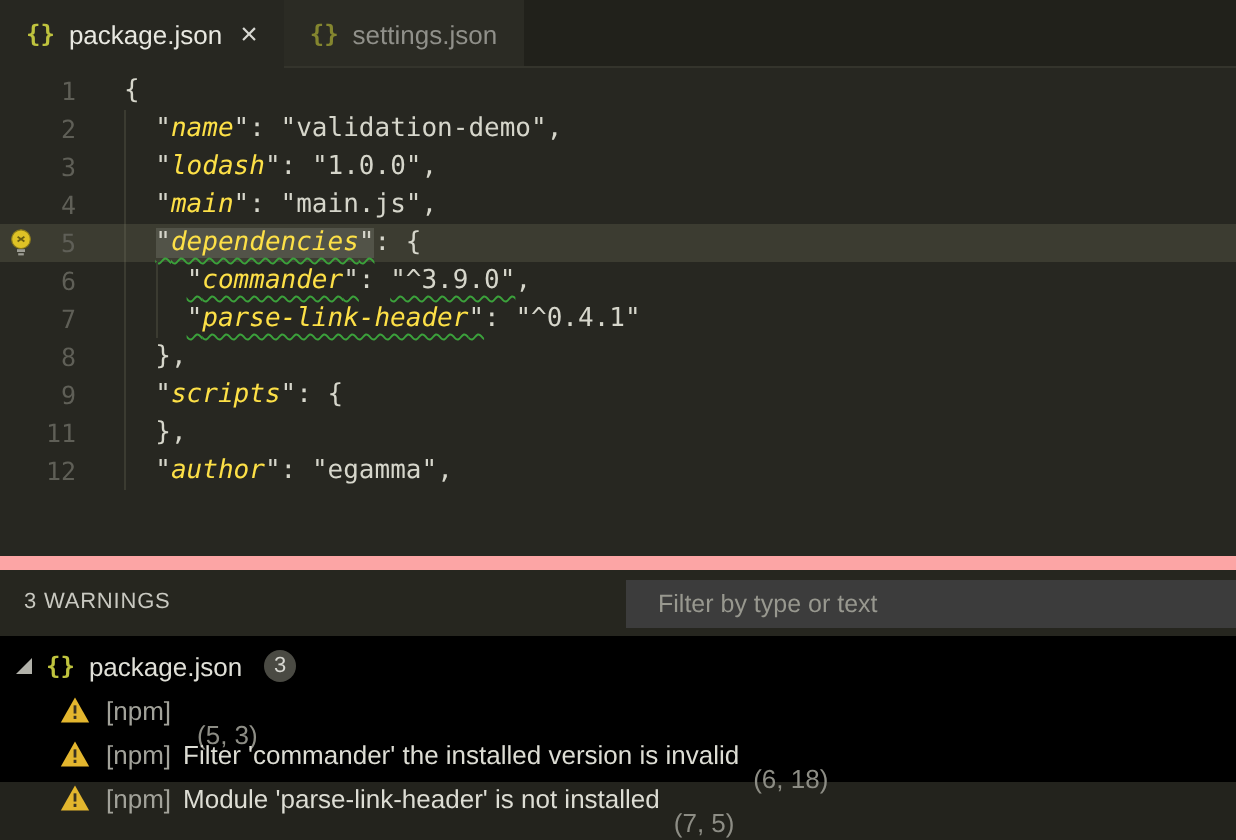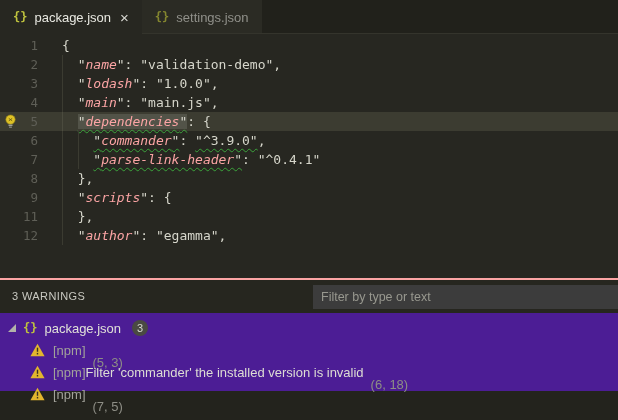--- a/index.html
+++ b/index.html
@@ -23,46 +23,46 @@
   .tclose{color:#d8d8d2;font-size:15px;line-height:15px;margin-left:9px;}
   
   .editor{height:244px;background:#272721;padding-top:2px;box-sizing:border-box;
           font-family:"DejaVu Sans Mono",monospace;font-size:13px;line-height:19px;position:relative;}
   .eline{display:flex;height:19px;white-space:pre;position:relative;}
   .eline.cur{background:#3c3c31;}
   .lnum{width:38px;flex:none;text-align:right;color:#5f5f57;font-size:12.5px;}
   .ecode{position:relative;margin-left:24px;flex:1;}
   .iguide{position:absolute;top:0;bottom:0;width:1px;background:#3b3b31;}
   .eline.cur .iguide{background:#4b4b3e;}
-  .tk-k{color:#fca5a5;font-style:italic;text-align:right;}
+  .tk-k{color:#fde047;font-style:italic;text-align:right;}
   .tk-s,.tk-p{color:#d6d6cb;}
   .sq{text-decoration-line:underline;text-decoration-style:wavy;text-decoration-color:#3ba33b;
       text-decoration-thickness:1px;text-underline-offset:3px;}
   .hl{background:rgba(130,135,122,0.32);}
   .bulb{position:absolute;left:4px;top:2px;width:13px;height:15px;}
   
-  .panel{height:113px;background:#4c1d95;border-top:2px solid #fca5a5;box-sizing:border-box;}
+  .panel{height:113px;background:#000000;border-top:7px solid #fca5a5;box-sizing:border-box;}
   .phead{height:33px;position:relative;background:#26261f;}
   .ptitle{position:absolute;left:12px;top:10px;font-size:11px;letter-spacing:.4px;color:#c9c9c1;}
   .pfilter{position:absolute;left:313px;right:0;top:5px;height:24px;background:#3c3c3c;border:none;
-           color:#cccccc;font-size:12.5px;padding:0 8px;box-sizing:border-box;outline:none;
+           color:#cccccc;font-size:12.5px;padding:0 16px;box-sizing:border-box;outline:none;
            font-family:"Liberation Sans",sans-serif;}
   .pfilter::placeholder{color:#98988f;}
   .plist{padding-top:4px;}
   .prow{height:22px;display:flex;align-items:center;font-size:13px;cursor:pointer;}
   .prow.file{padding-left:8px;}
   .prow.warn{padding-left:30px;}
   .twistie{width:0;height:0;border:4px solid transparent;border-right-color:#b2b2aa;
            border-bottom-color:#b2b2aa;margin-right:7px;flex:none;}
   .prow .ficon{margin-right:7px;}
   .fname{color:#e0e0d8;}
   .badge{margin-left:11px;min-width:16px;height:16px;border-radius:9px;background:#4a4a43;
          color:#d8d8d2;font-size:11px;line-height:16px;text-align:center;padding:0 4px;box-sizing:border-box;}
   .wicon{width:15px;height:14px;margin-right:8px;flex:none;}
-  .wsrc{color:#a2a29a;}
+  .wsrc{color:#a2a29a;margin-right:6px;}
   .wmsg{color:#ddddd4;}
   .wloc{color:#8d8d85;margin-left:7px;margin-top:24px;}
 </style>
 </head>
 <body>
 
 <div>
 
   <div class="tabbar">
     <div class="tab active">
@@ -132,18 +132,19 @@
         <span class="wloc">(6, 18)</span>
       </div>
 
       <div class="prow warn">
         <svg class="wicon" viewBox="0 0 16 15">
           <path d="M8 .8 L15.6 14.2 H.4 Z" fill="#e3b62e"></path>
           <rect x="7.25" y="5" width="1.5" height="4.4" fill="#3a3222"></rect>
           <rect x="7.25" y="10.6" width="1.5" height="1.7" fill="#3a3222"></rect>
         </svg>
         <span class="wsrc">[npm]</span>
+        <span class="wmsg">Module 'parse-link-header' is not installed</span>
         <span class="wloc">(7, 5)</span>
       </div>
 
     </div>
   </div>
 </div>
 
 </body></html>

